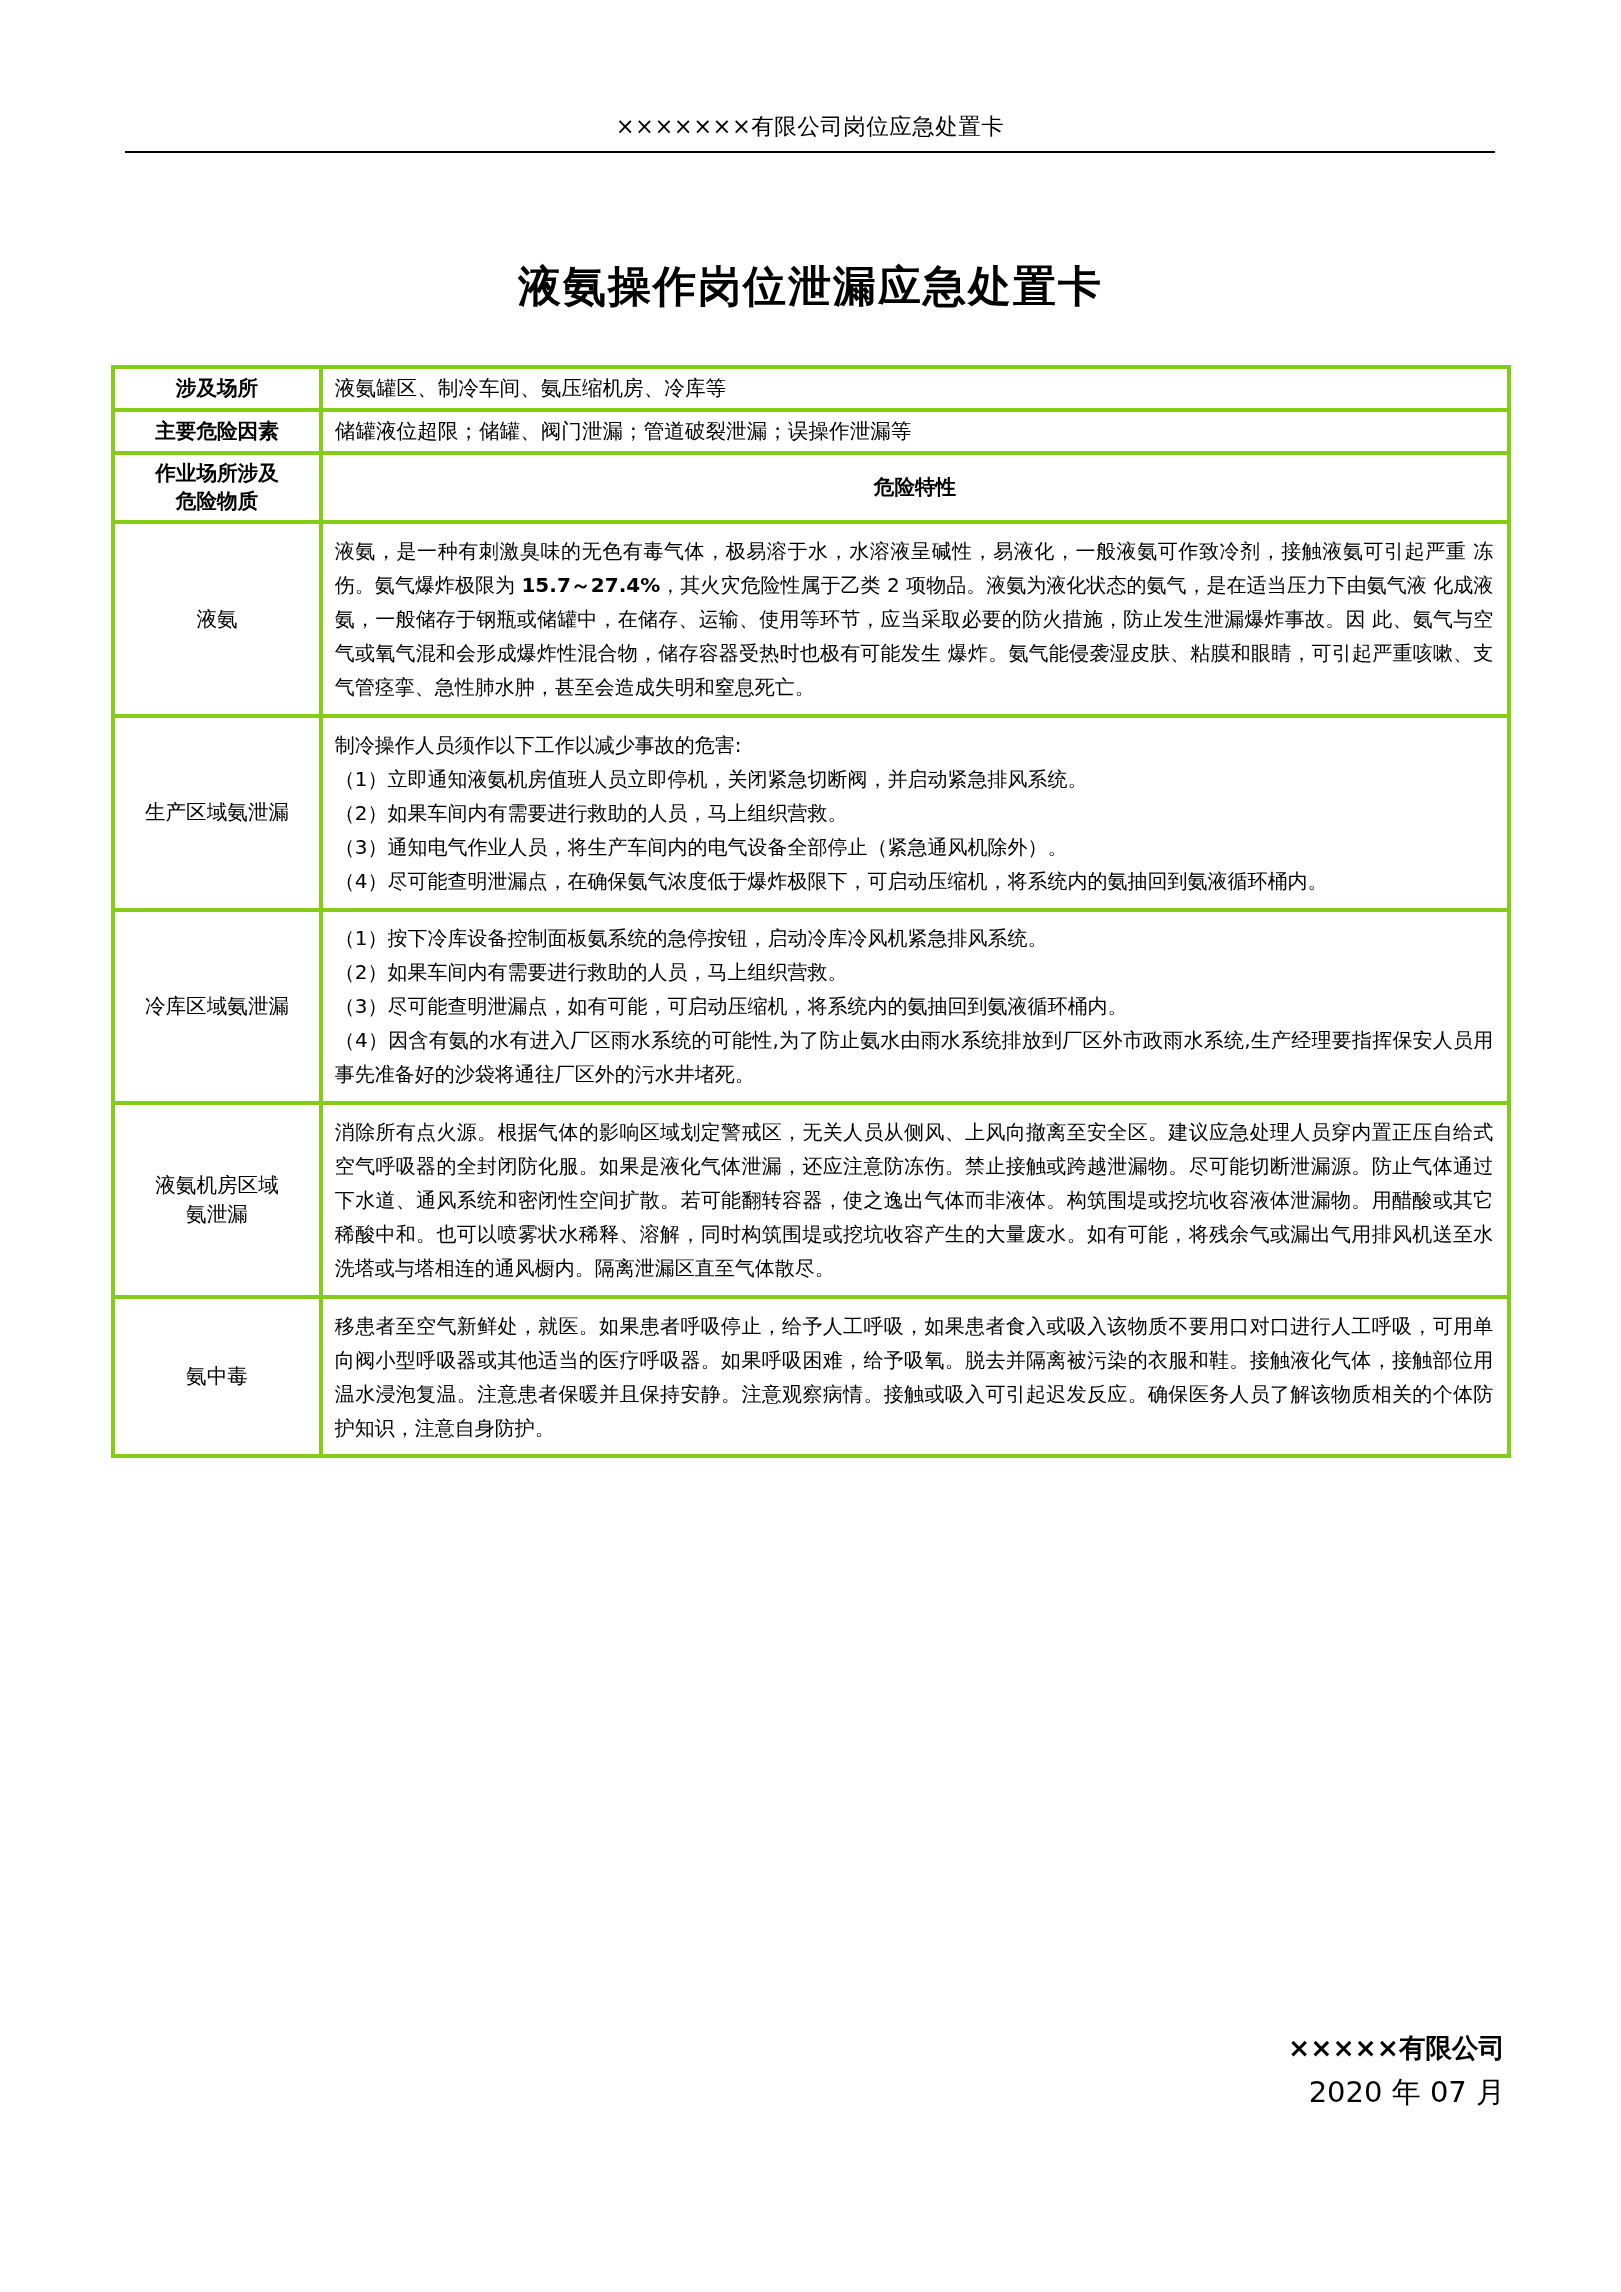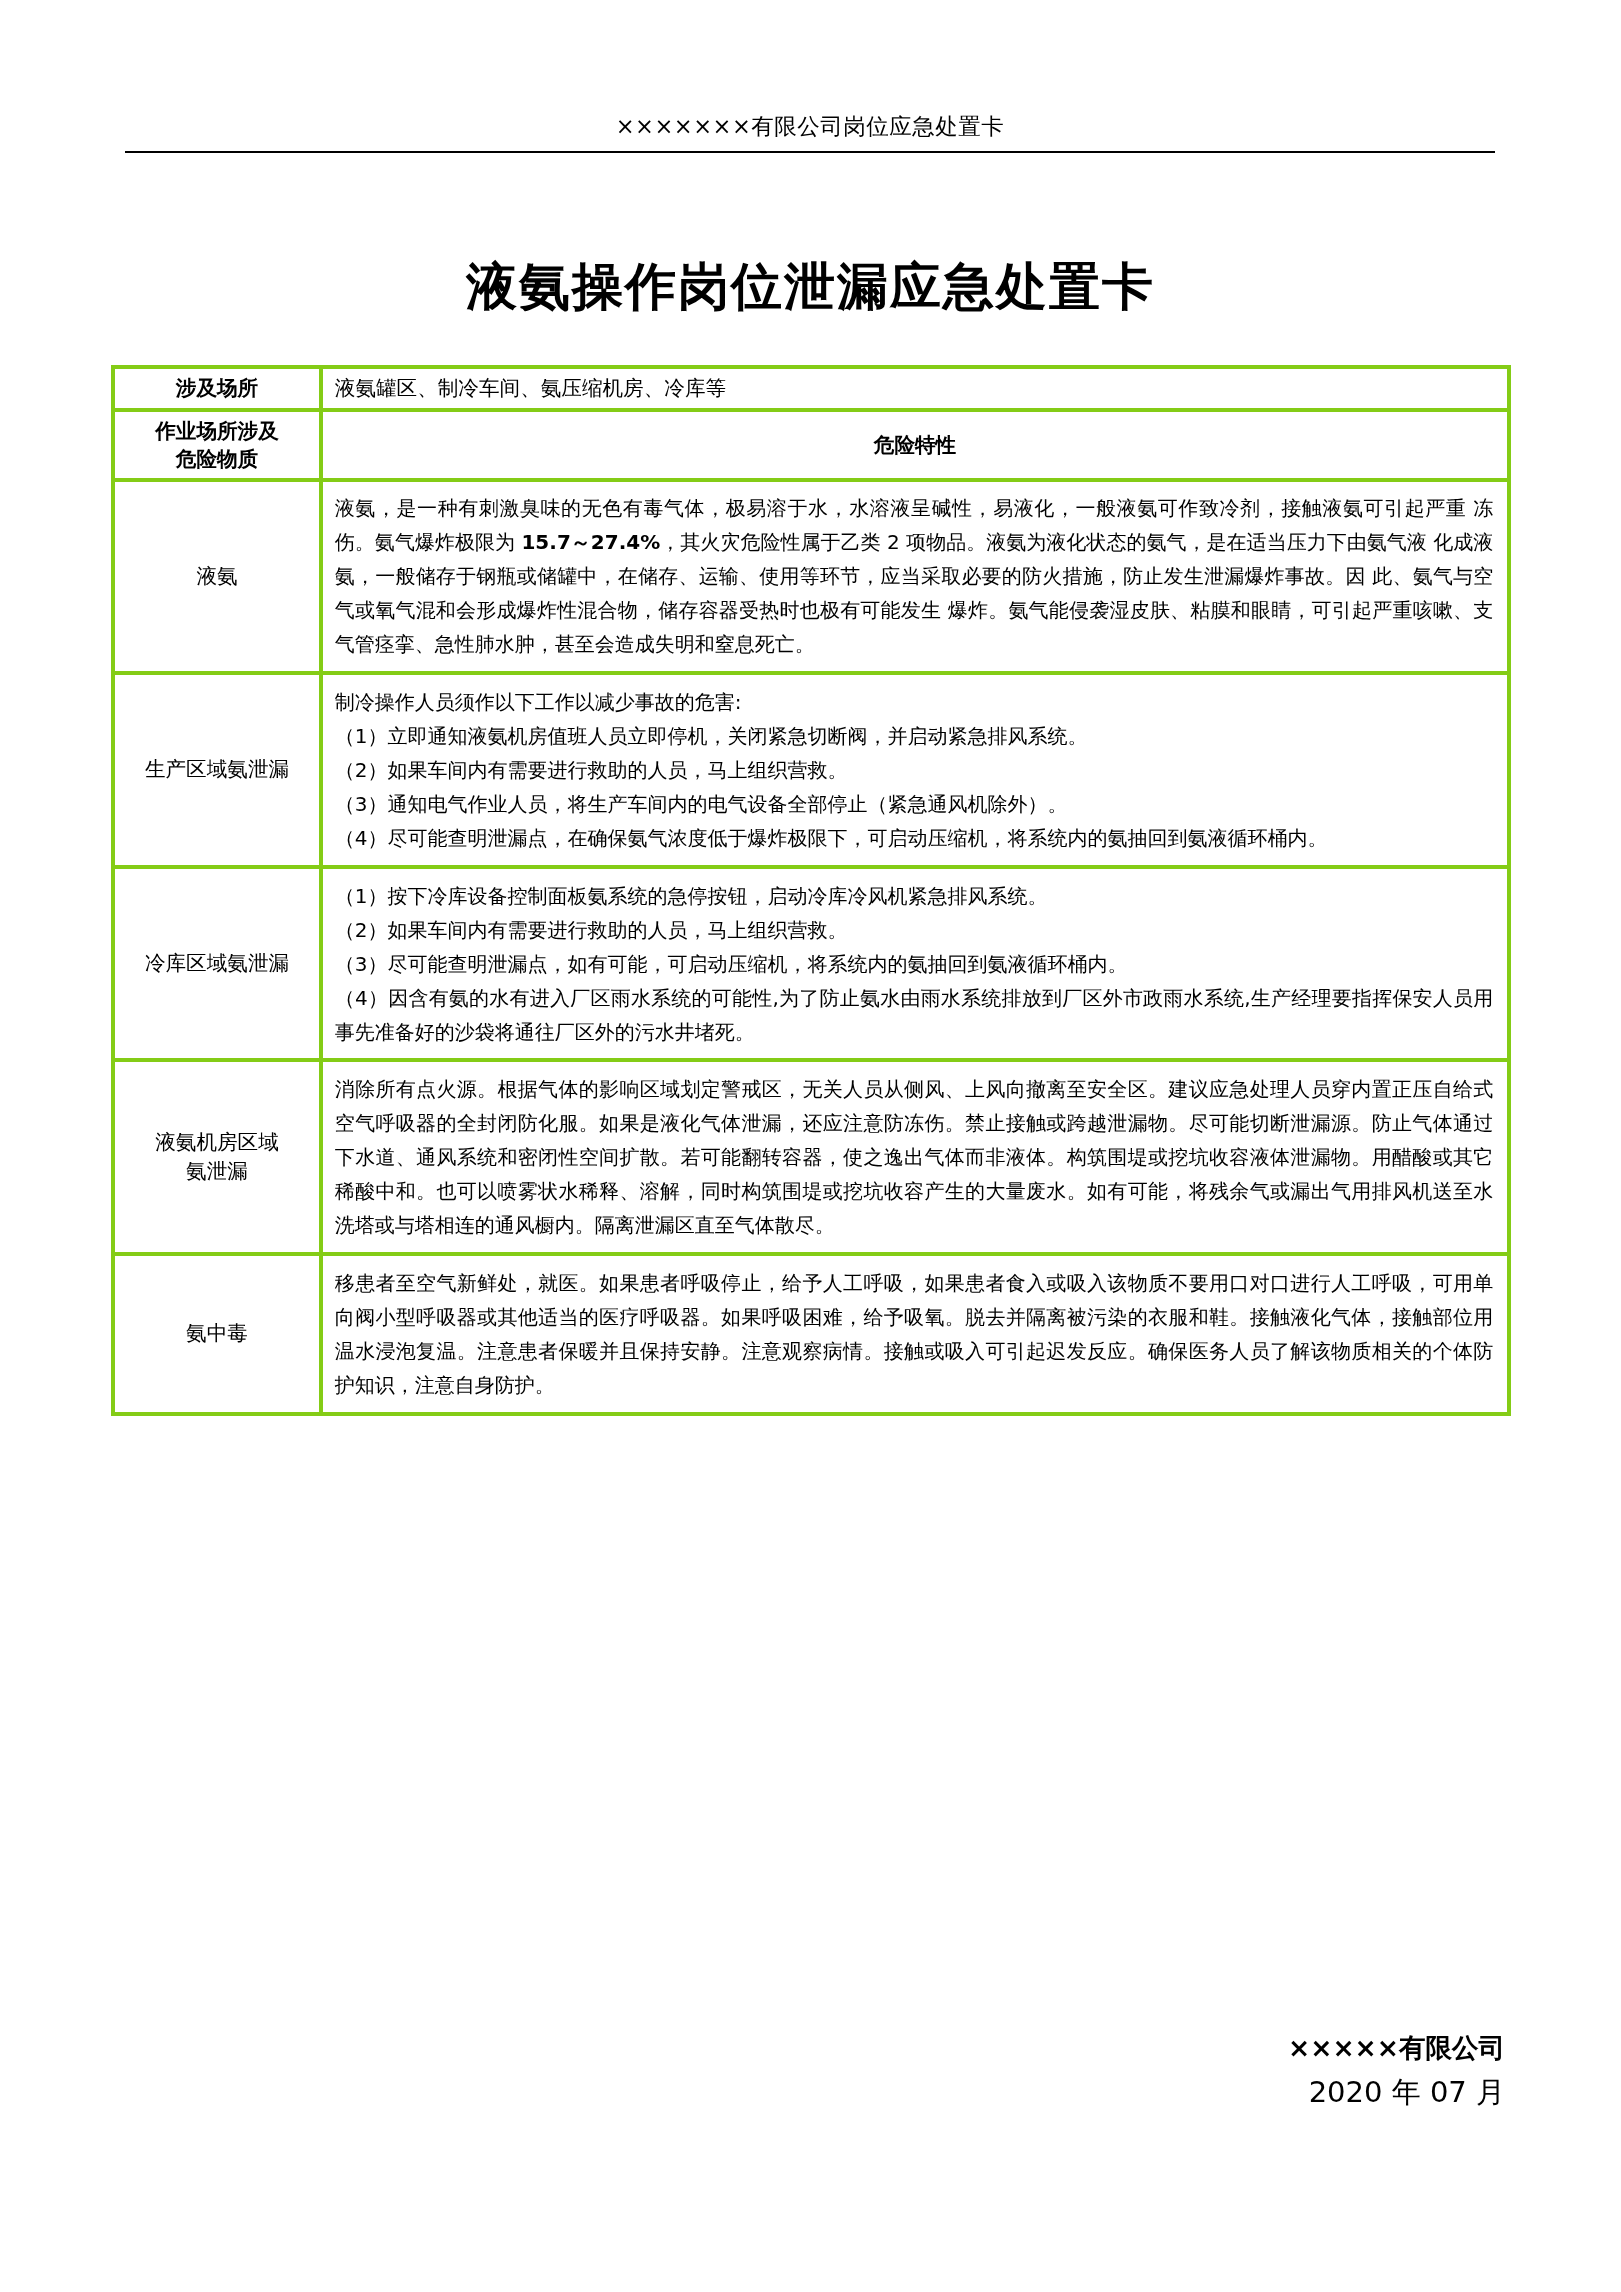--- a/index.html
+++ b/index.html
@@ -42,21 +42,21 @@
     border-top: 2.9px solid #000;
   }
 
   
   .doc-title {
     position: absolute;
     left: 0;
     top: 223px;
     width: 1621px;
     text-align: center;
-    font-size: 51px;
+    font-size: 43px;
     font-weight: bold;
     letter-spacing: 2px;
     line-height: 55px;
   }
 
   
   .card-table {
     position: absolute;
     left: 111px;
     top: 329px;
@@ -145,20 +145,24 @@
       <col class="col-label">
       <col>
     </colgroup>
     <tbody>
 
       <tr>
         <td class="lbl">涉及场所</td>
         <td class="val">液氨罐区、制冷车间、氨压缩机房、冷库等</td>
       </tr>
 
+      <tr>
+        <td class="lbl">主要危险因素</td>
+        <td class="val">储罐液位超限；储罐、阀门泄漏；管道破裂泄漏；误操作泄漏等</td>
+      </tr>
 
       <tr>
         <td class="lbl">
           <span>作业场所涉及</span><br>
           <span>危险物质</span>
         </td>
         <td class="val-center">危险特性</td>
       </tr>
 
       <tr>

